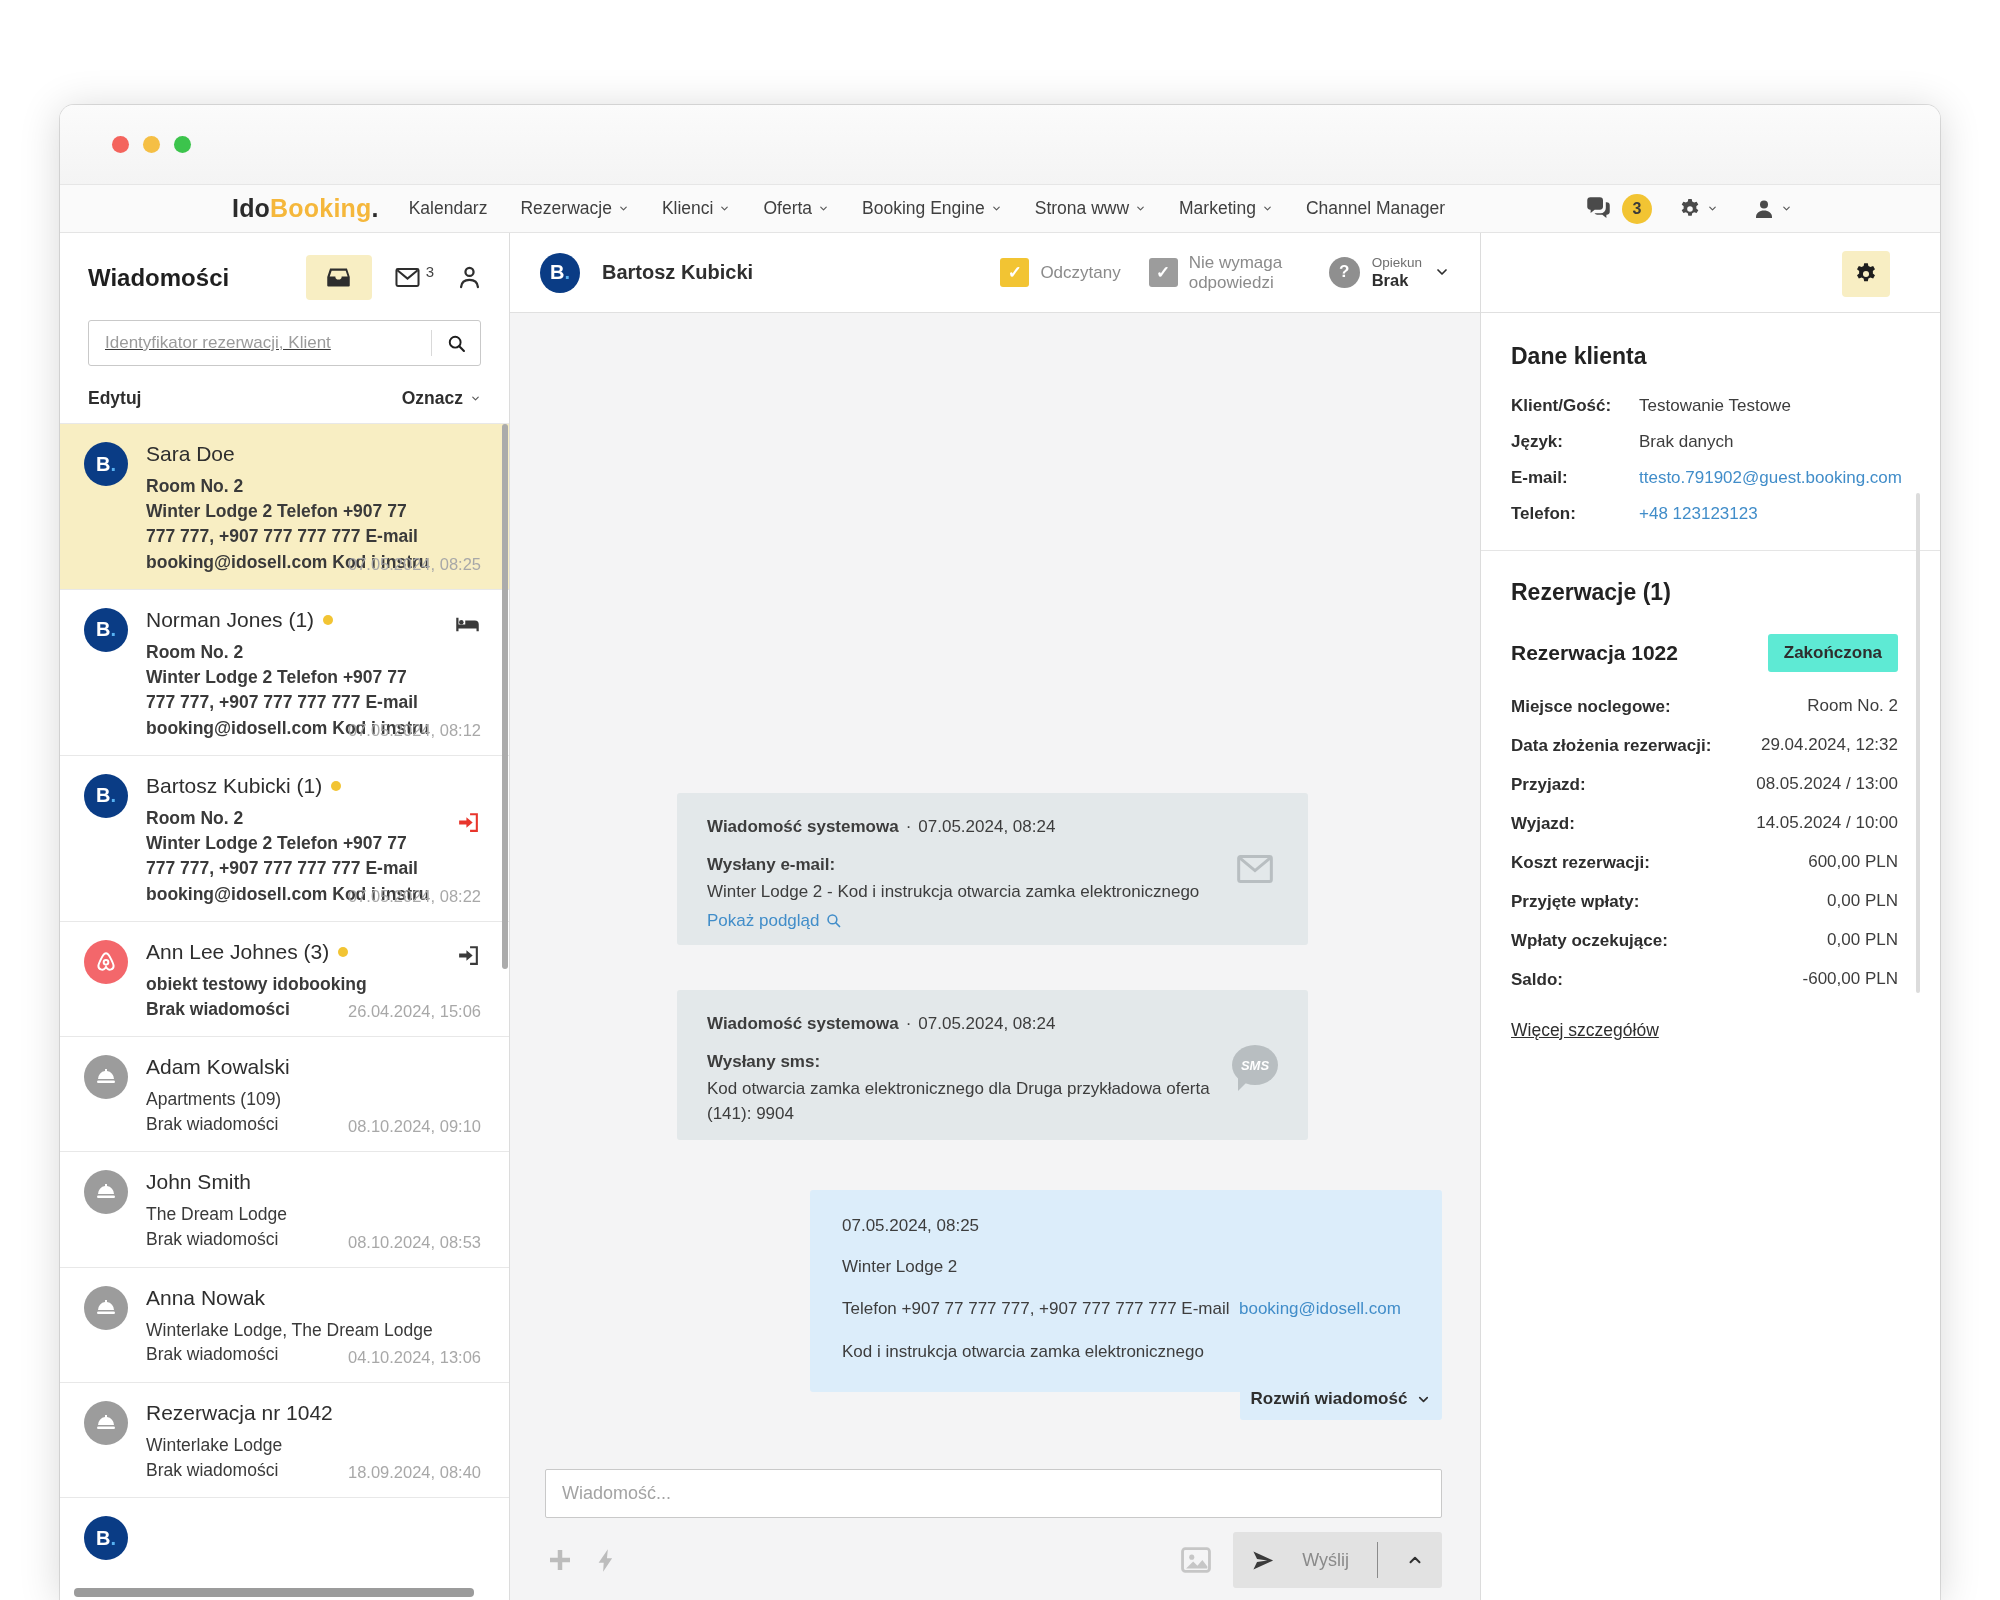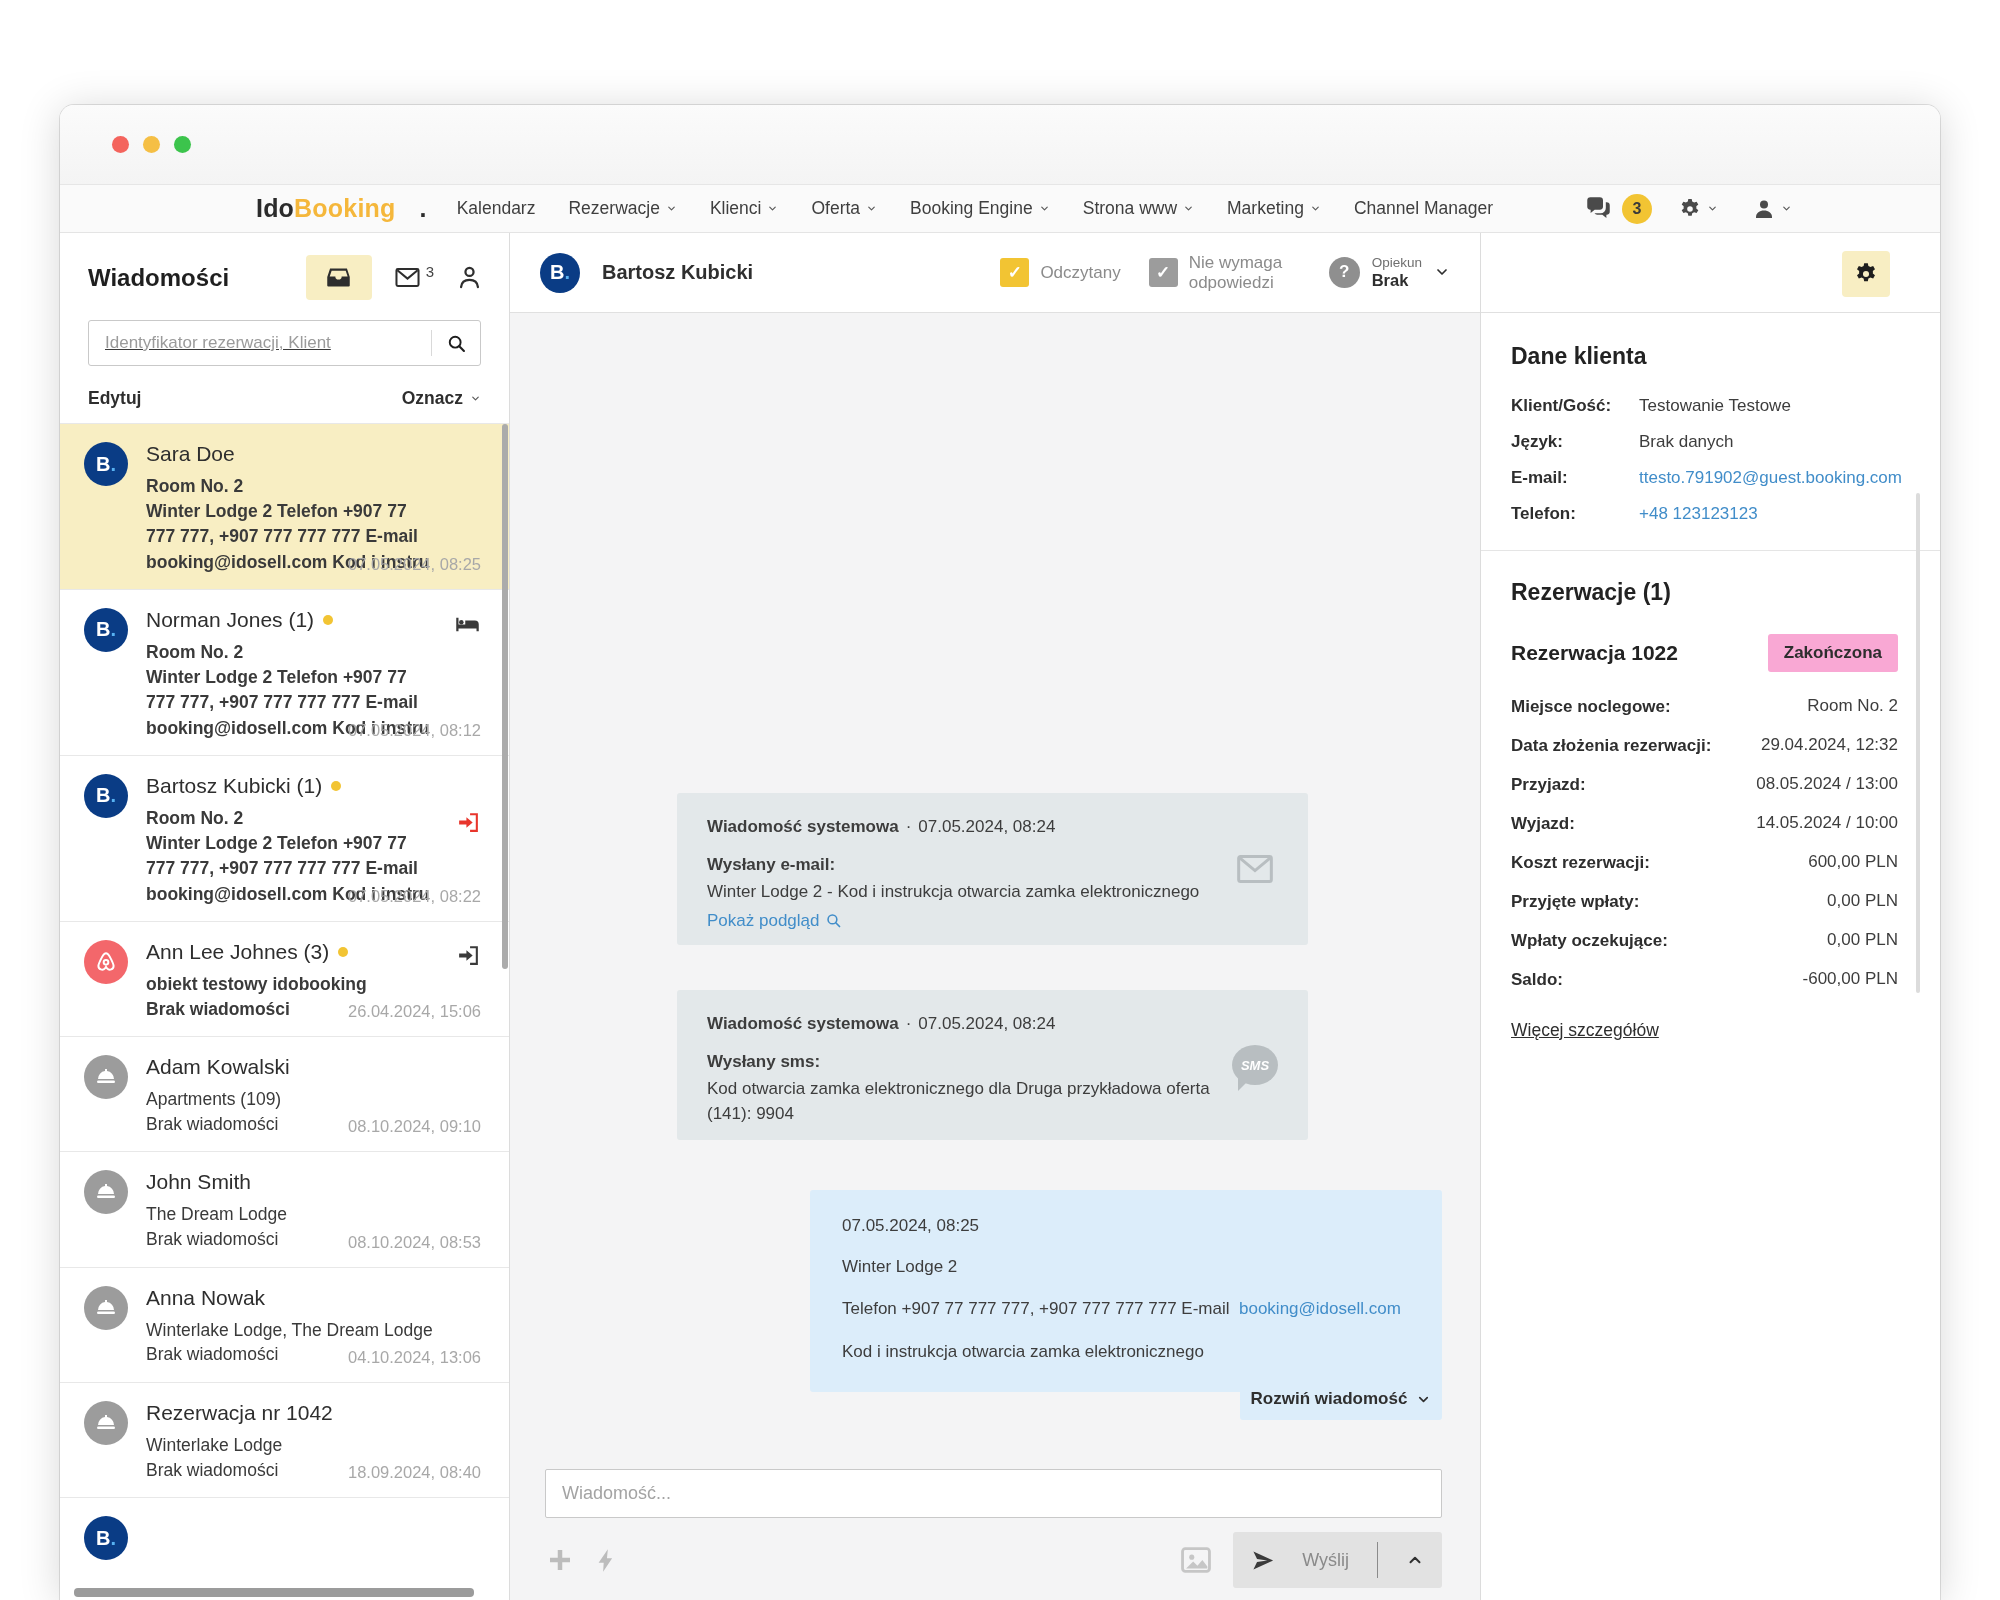--- a/index.html
+++ b/index.html
@@ -13,21 +13,21 @@
             box-shadow:0 4px 42px rgba(0,0,0,.16), 0 0 0 1px #e3e3e3; overflow:hidden; }
   .titlebar { height:80px; background:linear-gradient(#fbfbfb,#f4f4f4);
               border-bottom:1px solid #e6e6e6; display:flex; align-items:center; padding-left:52px; }
   .dot { width:17px; height:17px; border-radius:50%; margin-right:14px; display:inline-block; }
   .dot.red{background:#f4645d;} .dot.yellow{background:#f5bf45;} .dot.green{background:#3cc44c;}
 
   
   .navbar { height:48px; background:#fafafa; border-bottom:1px solid #e4e4e4;
             display:flex; align-items:center; padding-left:172px; }
   .logo { font-size:25px; font-weight:800; letter-spacing:.2px; cursor:pointer; white-space:nowrap; }
-  .lg-dark{color:#2b2b2b;margin-left:24px;} .lg-yellow{color:#F5B73B;}
+  .lg-dark{color:#2b2b2b;} .lg-yellow{color:#F5B73B;}
   .menu { display:flex; align-items:center; gap:33px; margin-left:30px; }
   .menu-item { display:flex; align-items:center; gap:6px; font-size:17.5px; color:#3f3f3f;
                cursor:pointer; white-space:nowrap; }
   .ic { display:inline-block; vertical-align:middle; }
   .chev { width:11px; height:11px; color:#5a5a5a; }
   .nav-right { margin-left:auto; margin-right:148px; display:flex; align-items:center; gap:10px; }
   .nav-icon-btn { background:none; border:none; cursor:pointer; color:#4a4a4a;
                   display:flex; align-items:center; gap:5px; padding:0; }
   .nav-badge { width:30px; height:30px; border-radius:50%; background:#F2C433; color:#3a3a3a;
                font-size:16px; font-weight:700; display:flex; align-items:center; justify-content:center;
@@ -156,21 +156,21 @@
   .client-title { margin-top:30px; }
   .client-fields { margin-top:26px; }
   .cf-row { display:flex; margin-bottom:16px; font-size:17px; }
   .cf-label { width:128px; flex:0 0 128px; font-weight:700; color:#2e2e2e; }
   .cf-value { color:#3d3d3d; }
   .cf-value.link { color:#418DC9; cursor:pointer; }
   .p-divider { border:none; border-top:1px solid #e5e5e5; margin:26px 0 0; }
   .res-title { margin-top:28px; }
   .res-hdr { display:flex; align-items:center; margin-top:28px; }
   .res-name { font-size:21px; font-weight:700; color:#232323; }
-  .res-badge { margin-left:auto; background:#f9a8d4; border-radius:3px; padding:9px 16px;
+  .res-badge { margin-left:auto; background:#5eead4; border-radius:3px; padding:9px 16px;
                font-size:17px; font-weight:600; color:#2e2e2e; }
   .res-fields { margin-top:24px; }
   .rf-row { display:flex; justify-content:space-between; margin-bottom:16px; font-size:17px; }
   .rf-label { font-weight:700; color:#2e2e2e; max-width:210px; line-height:1.35; }
   .rf-value { color:#3d3d3d; text-align:right; }
   .more-link { display:inline-block; margin-top:12px; font-size:17.5px; color:#2e2e2e;
                text-decoration:underline; cursor:pointer; }
   .panel-scroll { position:absolute; right:20px; top:260px; width:4px; height:500px;
                   background:#dcdcdc; border-radius:2px; }
   .hidden-defs { position:absolute; width:0; height:0; overflow:hidden; }

